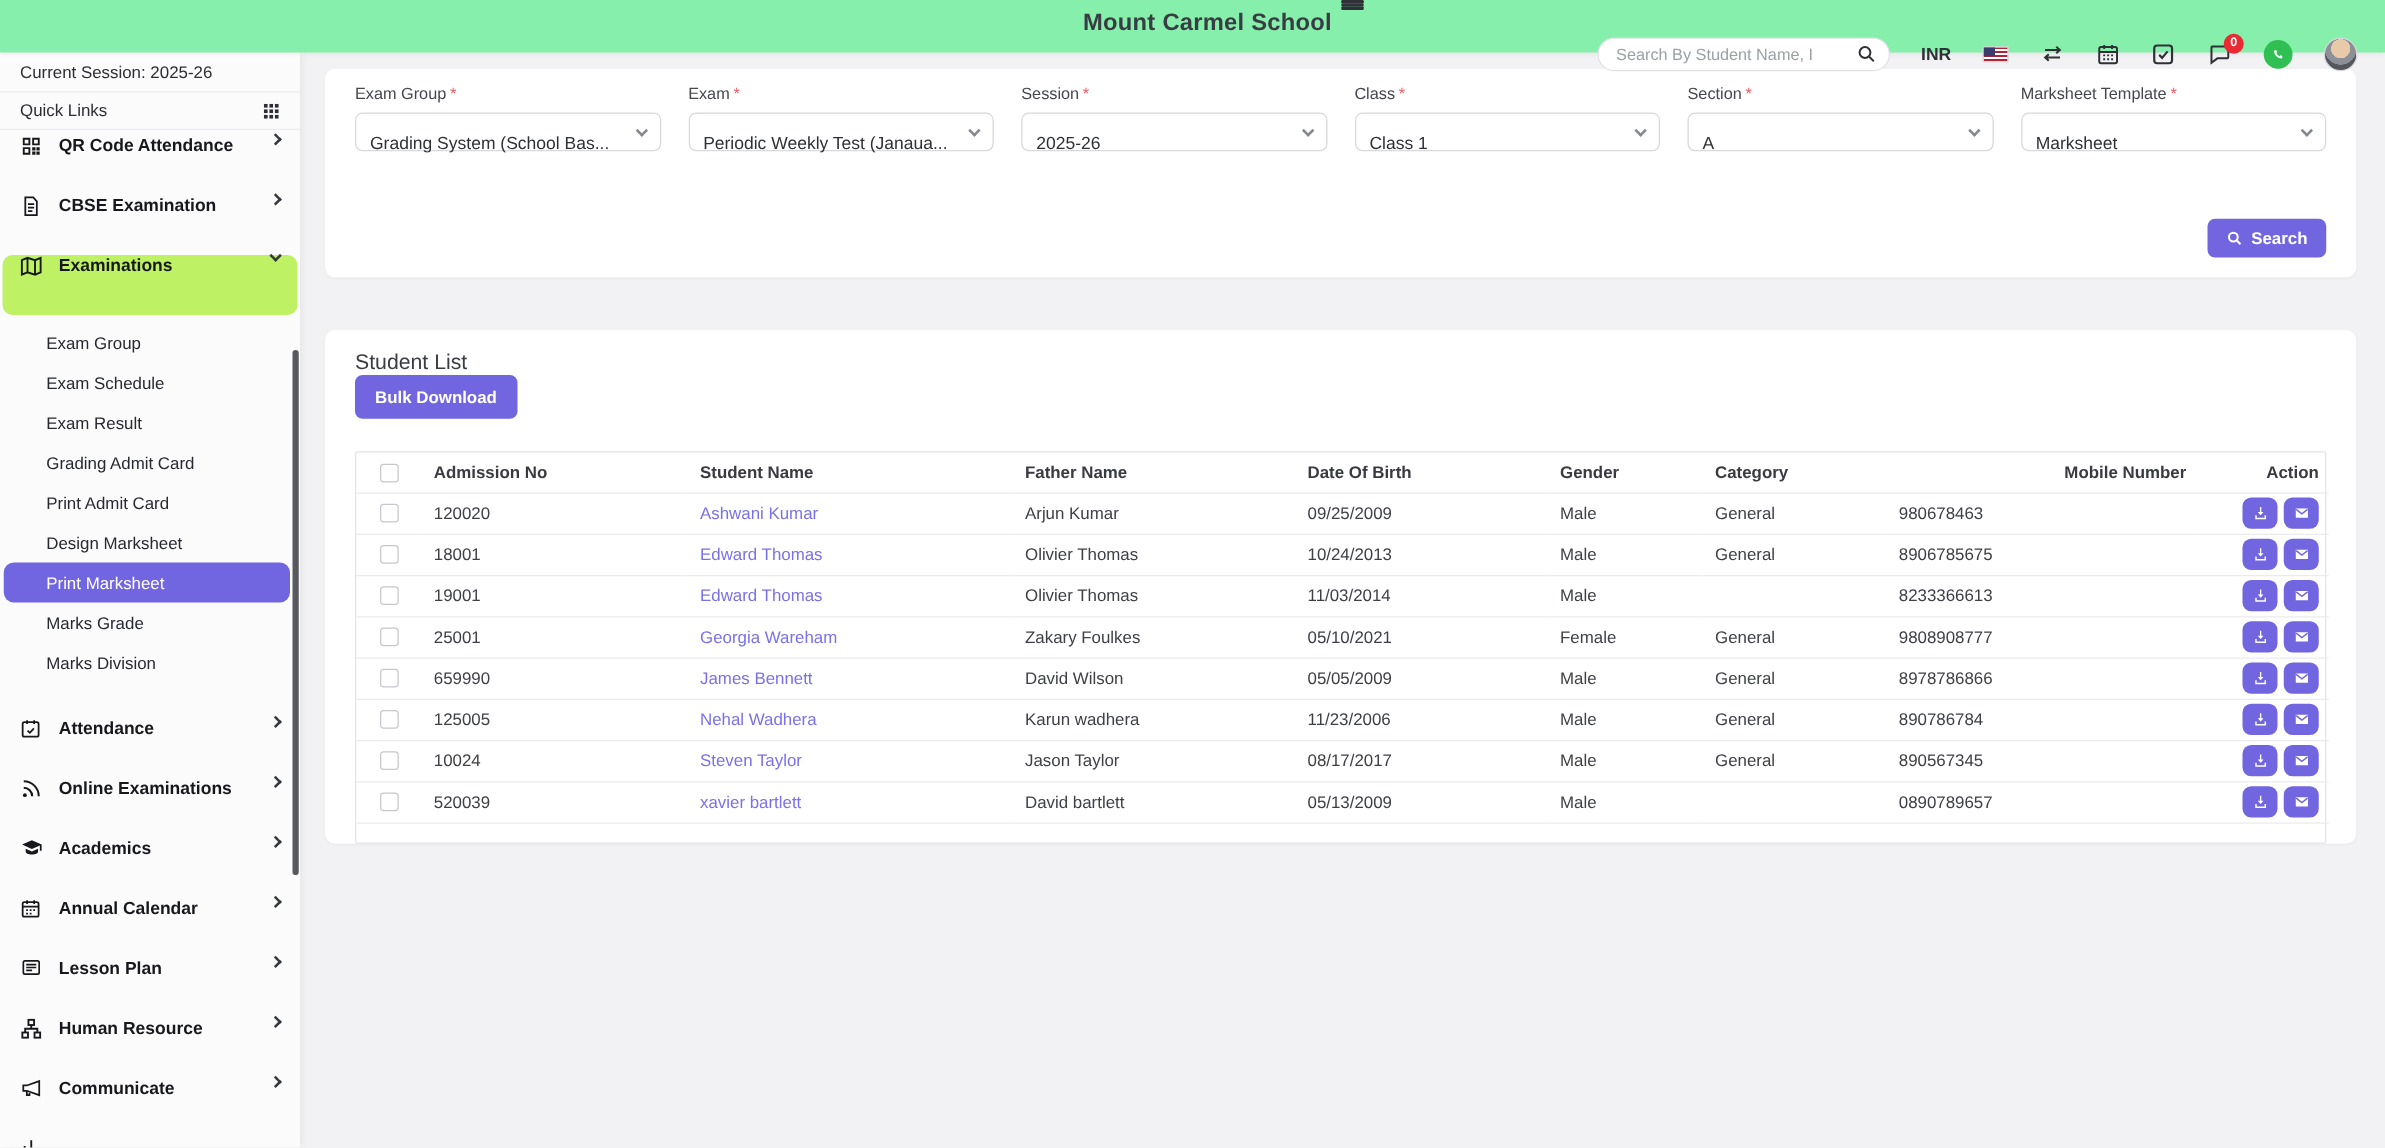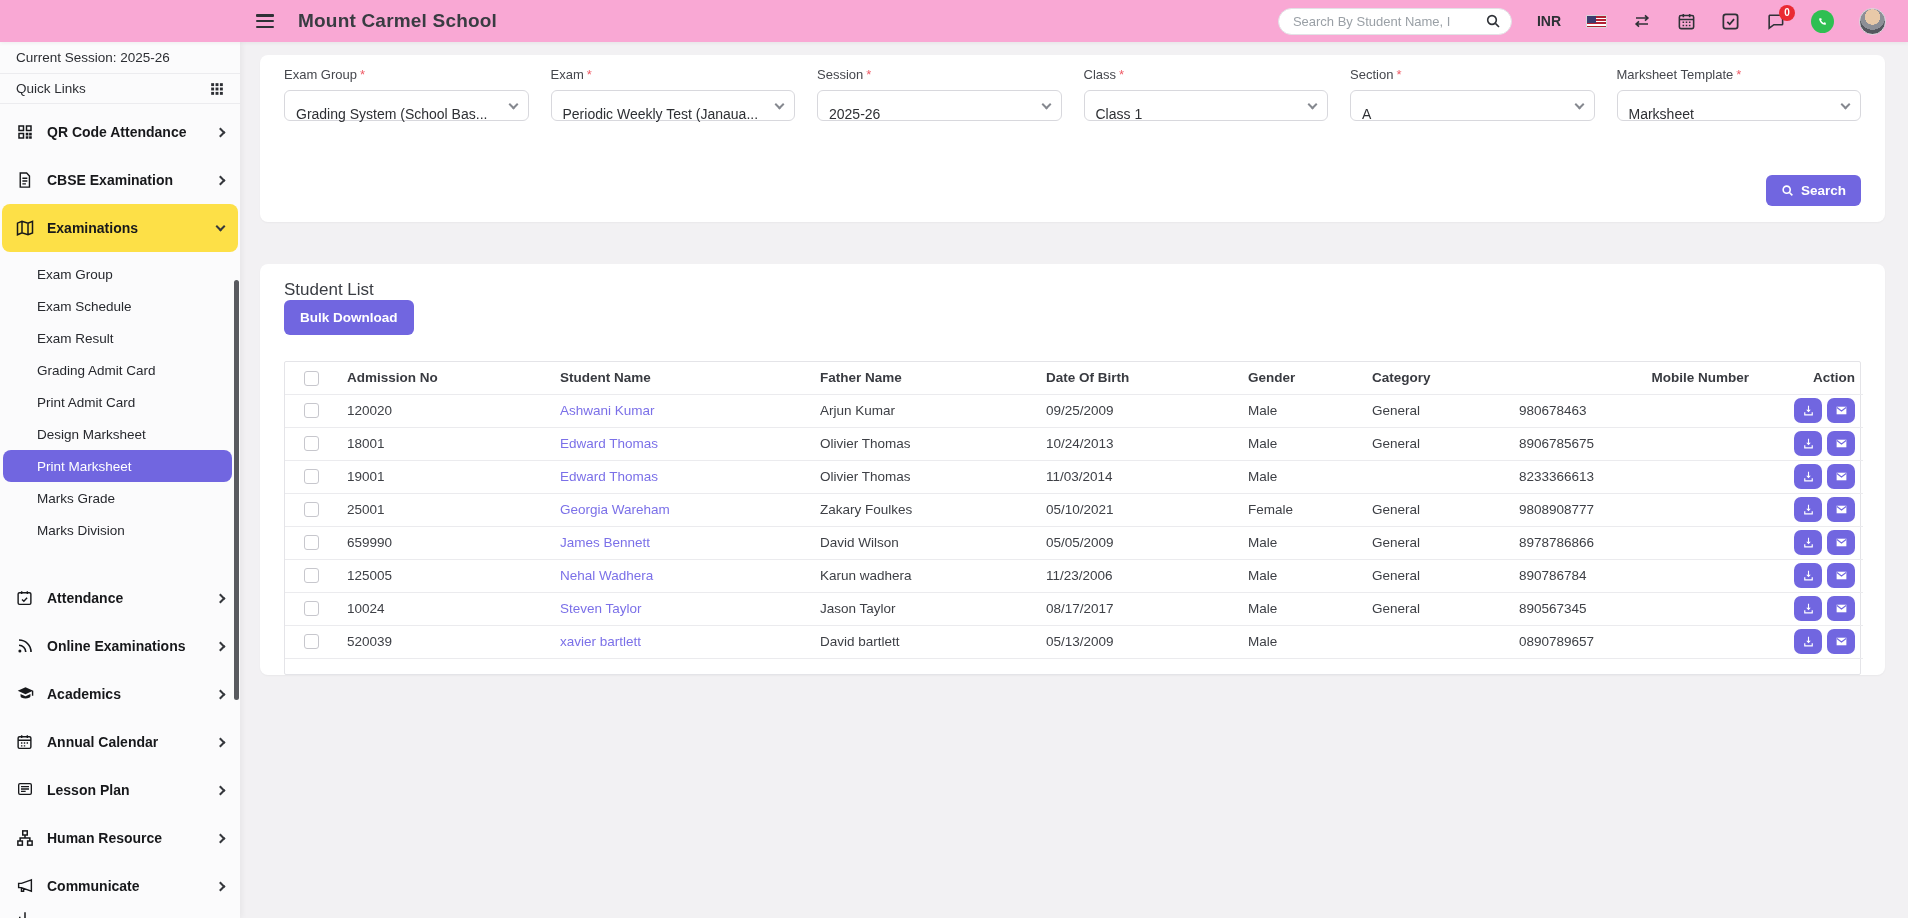--- a/index.html
+++ b/index.html
@@ -1,21 +1,21 @@
 <!DOCTYPE html>
 <html><head>
 <meta charset="utf-8">
 <style>
   * { margin:0; padding:0; box-sizing:border-box; }
   html,body { width:1908px; height:918px; overflow:hidden; }
   body { font-family:"Liberation Sans", sans-serif; background:#f2f1f3; color:#3e4046; font-size:13.5px; }
 
   
-  .topbar { position:absolute; top:0; left:0; width:1908px; height:42px; background:#f9a8d4;
-            display:flex; align-items:center; box-shadow:0 1px 4px rgba(0,0,0,.06); z-index:30; }
+  .topbar { position:absolute; top:0; left:0; width:1908px; height:42px; background:#86efac;
+            display:flex; align-items:center; box-shadow:0 1px 4px rgba(0,0,0,.06); z-index:30;flex-direction:column; }
   .hamburger { margin-left:256px; width:18px; height:14px; display:flex; flex-direction:column;
                justify-content:space-between; cursor:pointer; }
   .hamburger span { display:block; height:2.5px; background:#2e3136; border-radius:1px; }
   .app-title { margin-left:24px; font-size:19px; font-weight:700; color:#393c42; letter-spacing:.2px; }
   .top-right { margin-left:auto; margin-right:22px; display:flex; align-items:center; gap:25px; }
   .search-pill { width:234px; height:27px; border:1px solid #e2e2e6; border-radius:14px;
                  display:flex; align-items:center; padding:0 10px 0 14px; background:#fff; }
   .search-pill input { border:0; outline:0; flex:1; font-size:13px; color:#55585e; background:transparent;
                        font-family:"Liberation Sans", sans-serif; }
   .search-pill input::placeholder { color:#9aa0a6; }
@@ -33,22 +33,22 @@
   .avatar { width:27px; height:27px; border-radius:50%; cursor:pointer; border:1px solid #d9d9dd;
             background:radial-gradient(circle at 50% 32%, #e8c9a8 0 36%, #8d8f96 37% 60%, #55575e 61%); }
 
   
   .sidebar { position:absolute; top:42px; left:0; width:240px; height:876px; background:#fbfbfc;
              box-shadow:2px 0 6px rgba(0,0,0,.05); overflow:hidden; z-index:20; }
   .side-row { display:flex; align-items:center; padding:0 16px; border-bottom:1px solid #ececef; }
   .session-row { height:32px; font-size:13.5px; color:#2c2e33; }
   .quicklinks-row { height:30px; justify-content:space-between; font-size:13.5px; color:#2c2e33; cursor:pointer; }
   .nav { padding-top:4px; }
-  .nav-item { height:48px; display:flex; align-items:center; padding:0 16px; cursor:pointer; position:relative; }
-  .nav-item.parent-open { background:#fde047; border-radius:8px; margin:0 2px; padding:0 14px; }
+  .nav-item { height:48px; display:flex; padding:0 16px; cursor:pointer; position:relative; }
+  .nav-item.parent-open { background:#bef264; border-radius:8px; margin:0 2px; padding:0 14px; }
   .nav-item .n-icon { width:18px; height:18px; margin-right:13px; color:#17181b; flex:none; }
   .nav-item .n-label { font-size:14px; font-weight:700; color:#17181b; }
   .nav-item .chev { margin-left:auto; }
   .submenu { padding:6px 0 16px 0; }
   .sub-item { height:32px; display:flex; align-items:center; padding:0 16px 0 37px;
               font-size:13.5px; color:#27292e; cursor:pointer; }
   .sub-item.active { background:#7166e0; color:#fff; border-radius:8px; margin:0 8px 0 3px; padding-left:34px; }
   .group2 { margin-top:12px; }
   .chev { display:inline-block; width:7px; height:7px; border-right:2px solid #35383d; border-bottom:2px solid #35383d; }
   .chev.r { transform:rotate(-45deg); }

